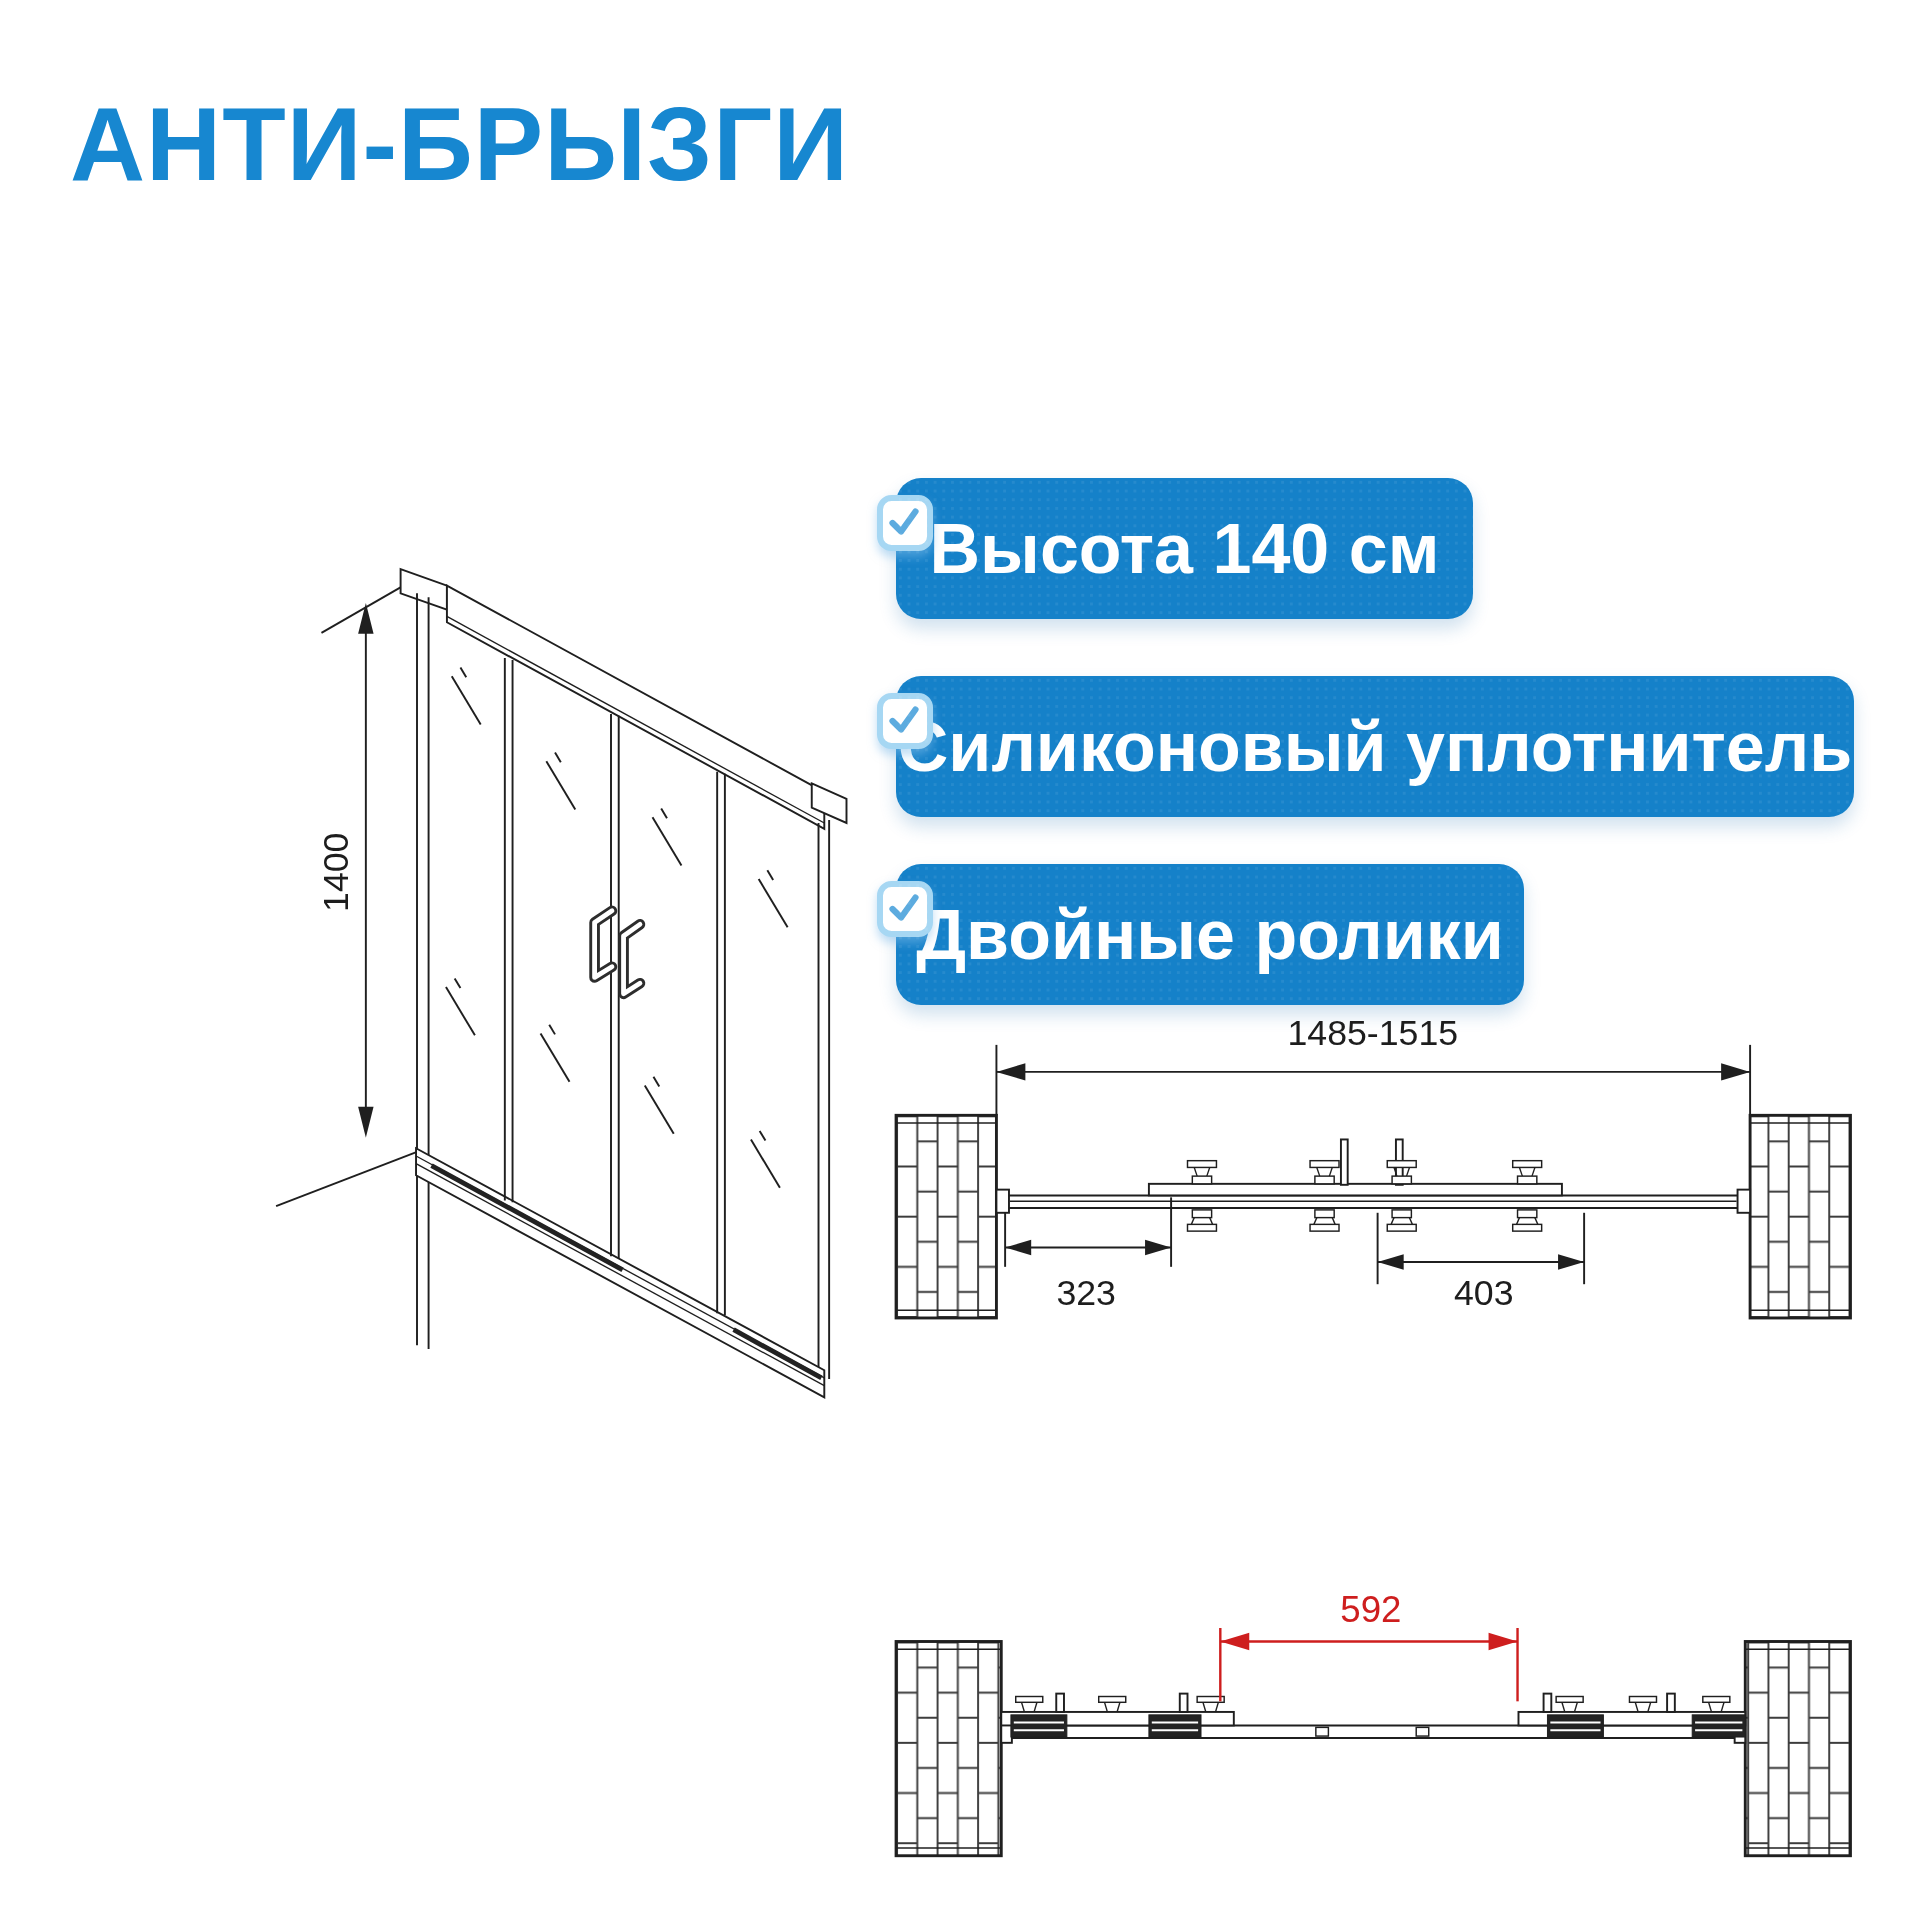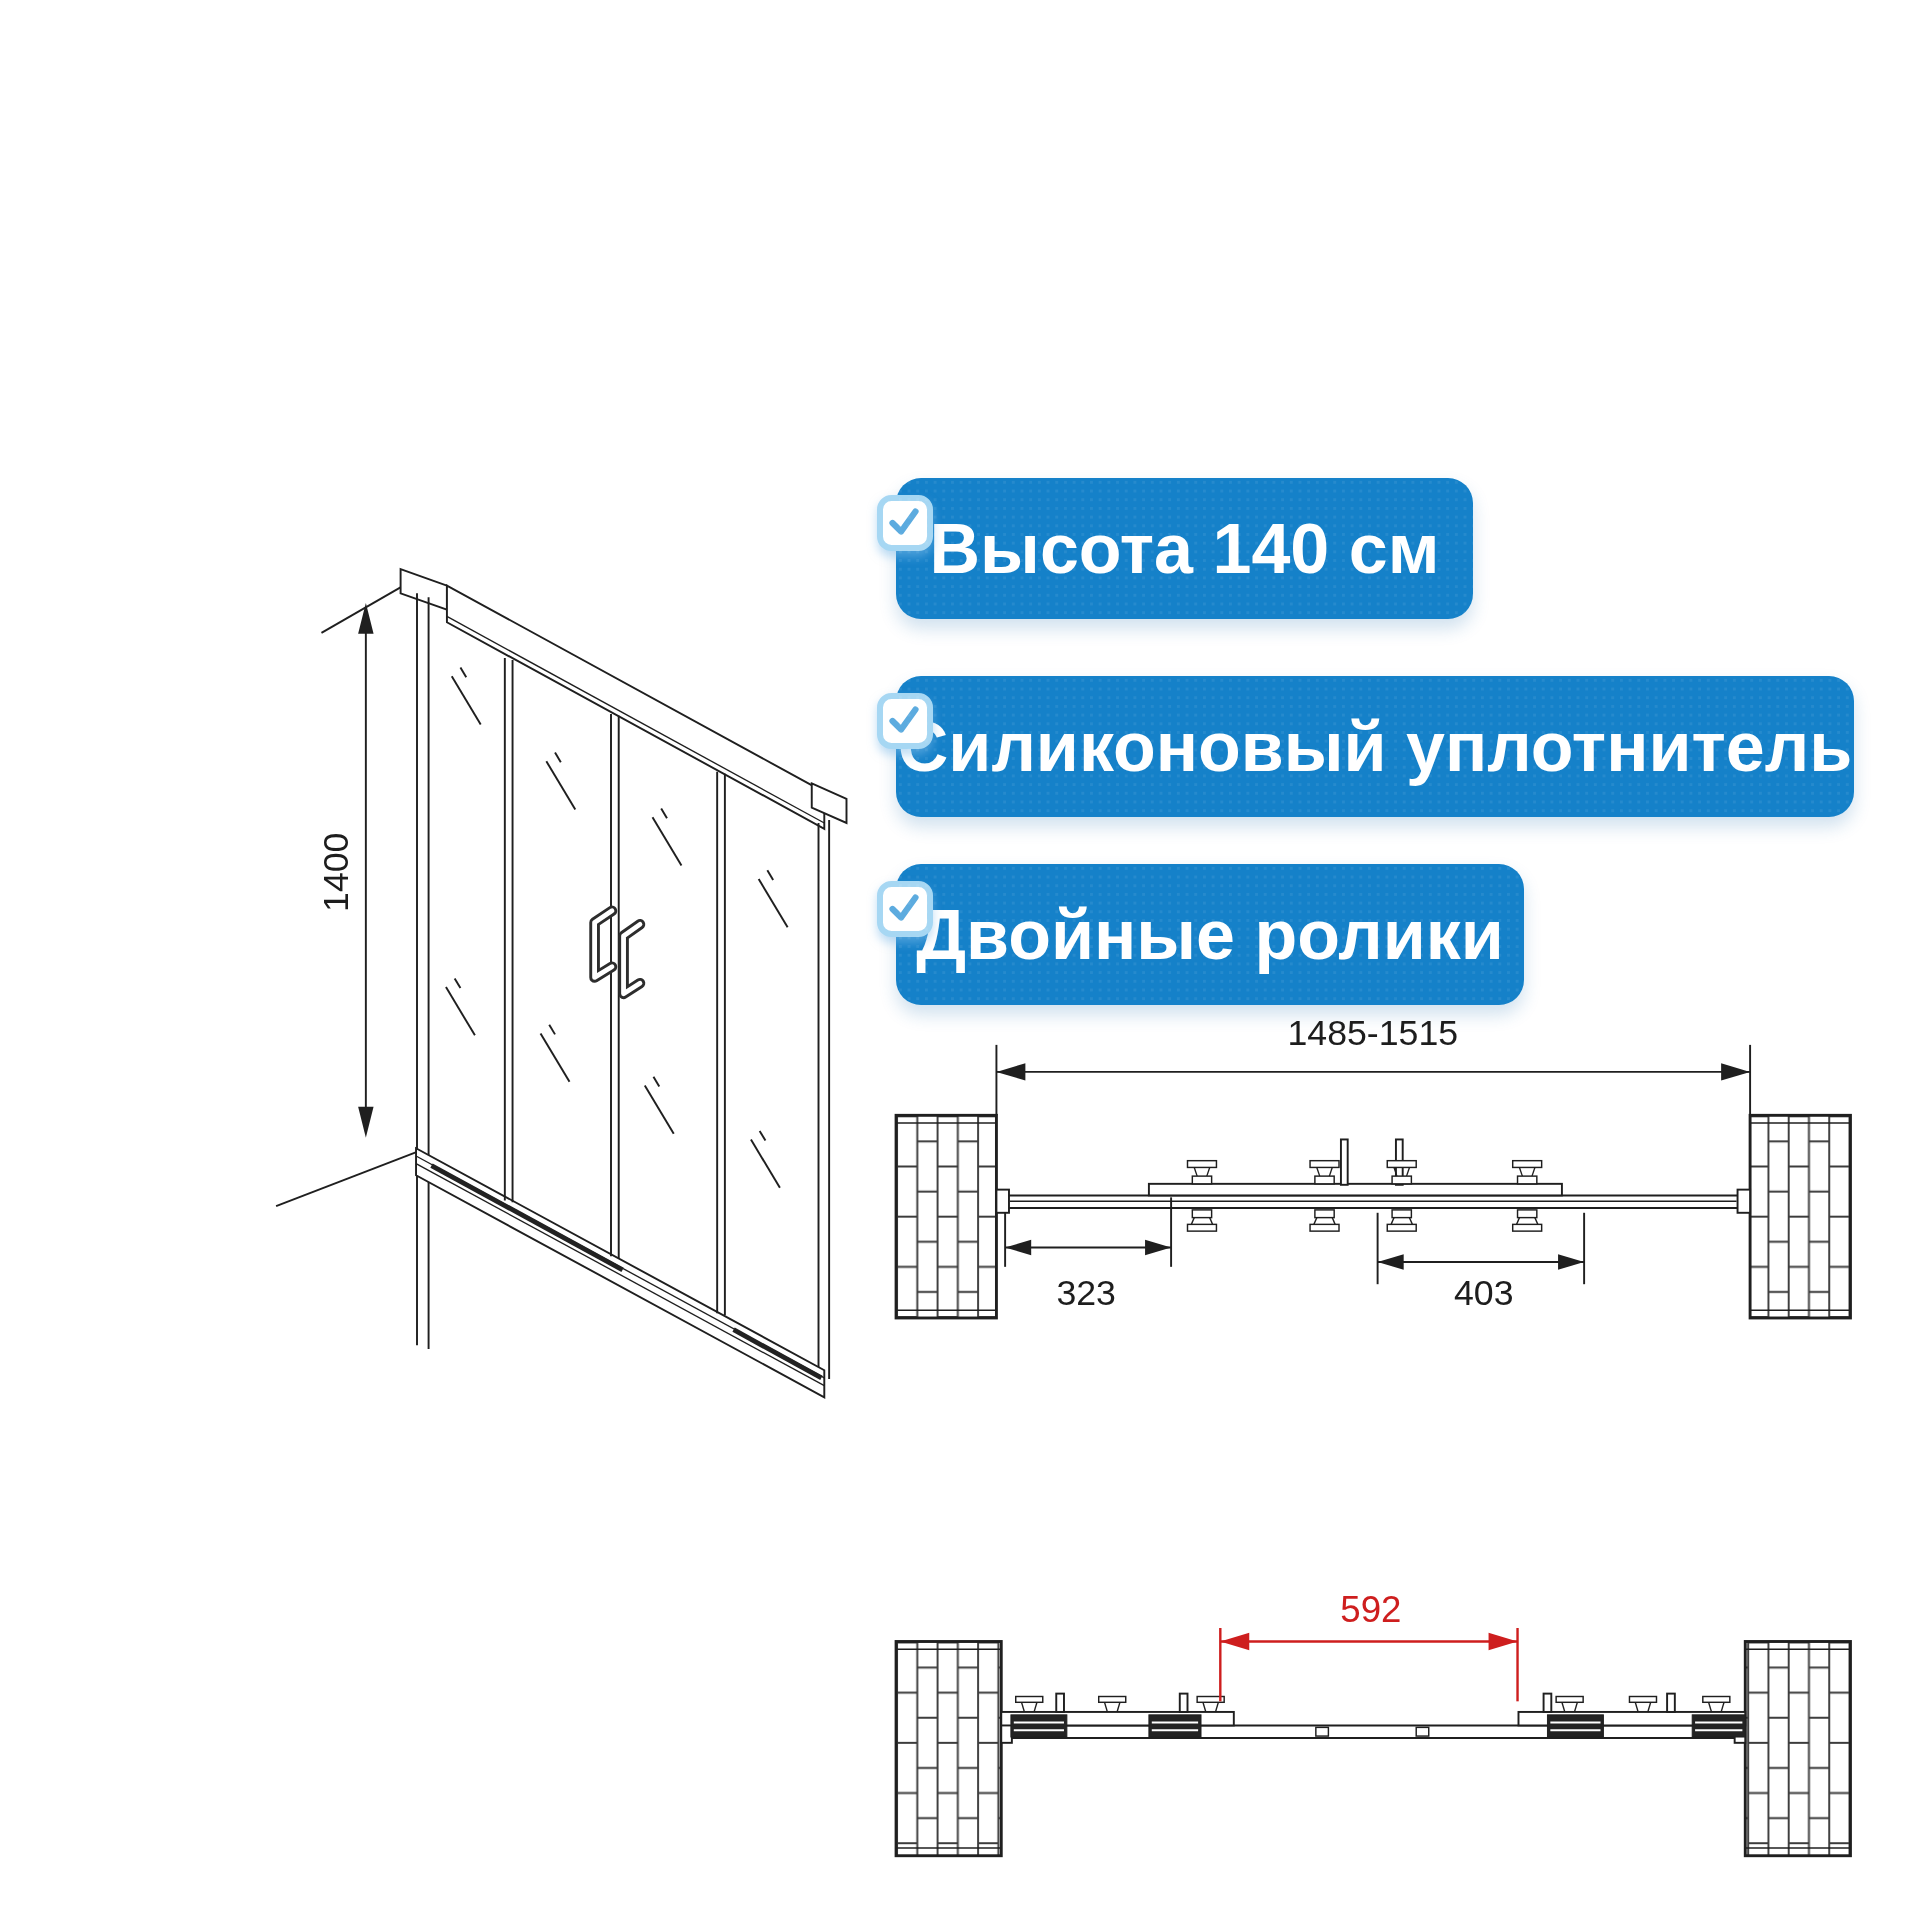--- a/index.html
+++ b/index.html
@@ -84,20 +84,21 @@
     font-family:"Liberation Sans",sans-serif;
     font-size:38px;
   }
   .wht{stroke:#ffffff;stroke-width:2;fill:none;}
 </style>
 </head>
 <body>
 
 <div class="canvas">
 
+  <div class="page-title">АНТИ-БРЫЗГИ</div>
 
   <div class="badge badge-1">
     <span class="check">
       <svg width="44" height="44" viewBox="0 0 46 46">
         <polyline points="11,24 20,33 35,12" fill="none" stroke="var(--check-color)" stroke-width="6.5" stroke-linecap="round" stroke-linejoin="round"></polyline>
       </svg>
     </span>
     <span>Высота 140 см</span>
   </div>
 

